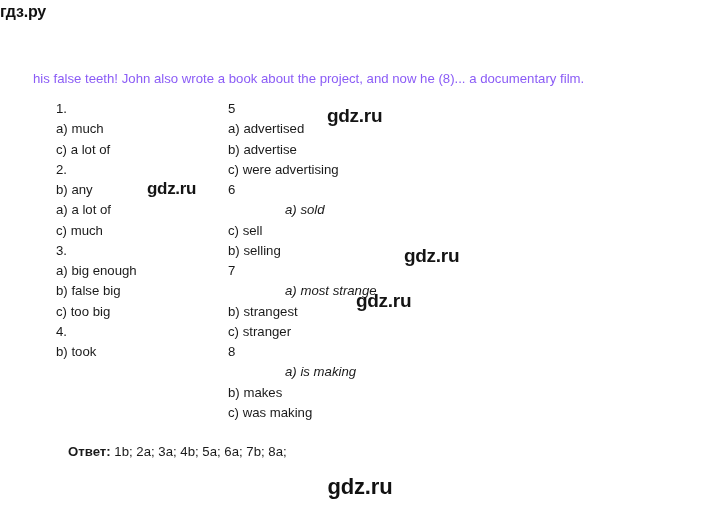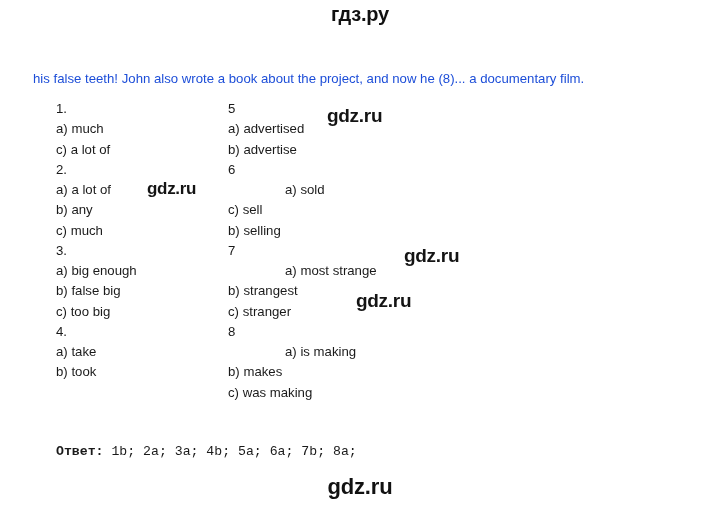--- a/index.html
+++ b/index.html
@@ -23,36 +23,36 @@
     width: 720px;
     height: 507px;
   }
 
   
   .site-logo {
     position: absolute;
     top: 3px;
     left: 0;
     width: 720px;
-    text-align: center;
-    font-size: 20px;
+    text-align: left;
+    font-size: 16px;
     font-weight: bold;
     letter-spacing: -0.2px;
     color: #111111;
   }
 
   
   .intro {
     position: absolute;
     left: 33px;
     top: 56px;
     width: 625px;
     font-size: 13.2px;
     line-height: 20.5px;
-    color: #1d4ed8;
+    color: #8b5cf6;
   }
 
   
   .columns {
     position: absolute;
     left: 0;
     top: 99px;
     width: 720px;
   }
   .col {
@@ -65,32 +65,32 @@
   .q-number,
   .q-option {
     font-size: 13.2px;
     line-height: 20.25px;
     height: 20.25px;
     white-space: nowrap;
     color: #1a1a1a;
   }
   .q-option.indented {
     padding-left: 57px;
+    font-style: italic;
   }
 
   
   .answer-line {
     position: absolute;
-    left: 56px;
+    left: 68px;
     top: 443px;
     font-size: 13.2px;
     line-height: 18px;
     white-space: nowrap;
     color: #1a1a1a;
-    font-family: Liberation Mono, monospace;
   }
   .answer-label {
     font-weight: bold;
   }
 
   
   .watermark {
     position: absolute;
     font-weight: bold;
     color: #141414;
@@ -118,35 +118,35 @@
   <div class="site-logo">гдз.ру</div>
 
   <p class="intro">his false teeth! John also wrote a book about the project, and now he (8)... a documentary film.</p>
 
   <div class="columns">
     <div class="col col-left" id="col-left">
         <div class="q-number">1.</div>
         <div class="q-option">a) much</div>
         <div class="q-option">c) a lot of</div>
         <div class="q-number">2.</div>
+        <div class="q-option">b) any</div>
         <div class="q-option">a) a lot of</div>
-        <div class="q-option">b) any</div>
         <div class="q-option">c) much</div>
         <div class="q-number">3.</div>
         <div class="q-option">a) big enough</div>
         <div class="q-option">b) false big</div>
         <div class="q-option">c) too big</div>
         <div class="q-number">4.</div>
-        <div class="q-option">a) take</div>
         <div class="q-option">b) took</div>
       </div>
     <div class="col col-right" id="col-right">
         <div class="q-number">5</div>
         <div class="q-option">a) advertised</div>
         <div class="q-option">b) advertise</div>
+        <div class="q-option">c) were advertising</div>
         <div class="q-number">6</div>
         <div class="q-option indented">a) sold</div>
         <div class="q-option">c) sell</div>
         <div class="q-option">b) selling</div>
         <div class="q-number">7</div>
         <div class="q-option indented">a) most strange</div>
         <div class="q-option">b) strangest</div>
         <div class="q-option">c) stranger</div>
         <div class="q-number">8</div>
         <div class="q-option indented">a) is making</div>

